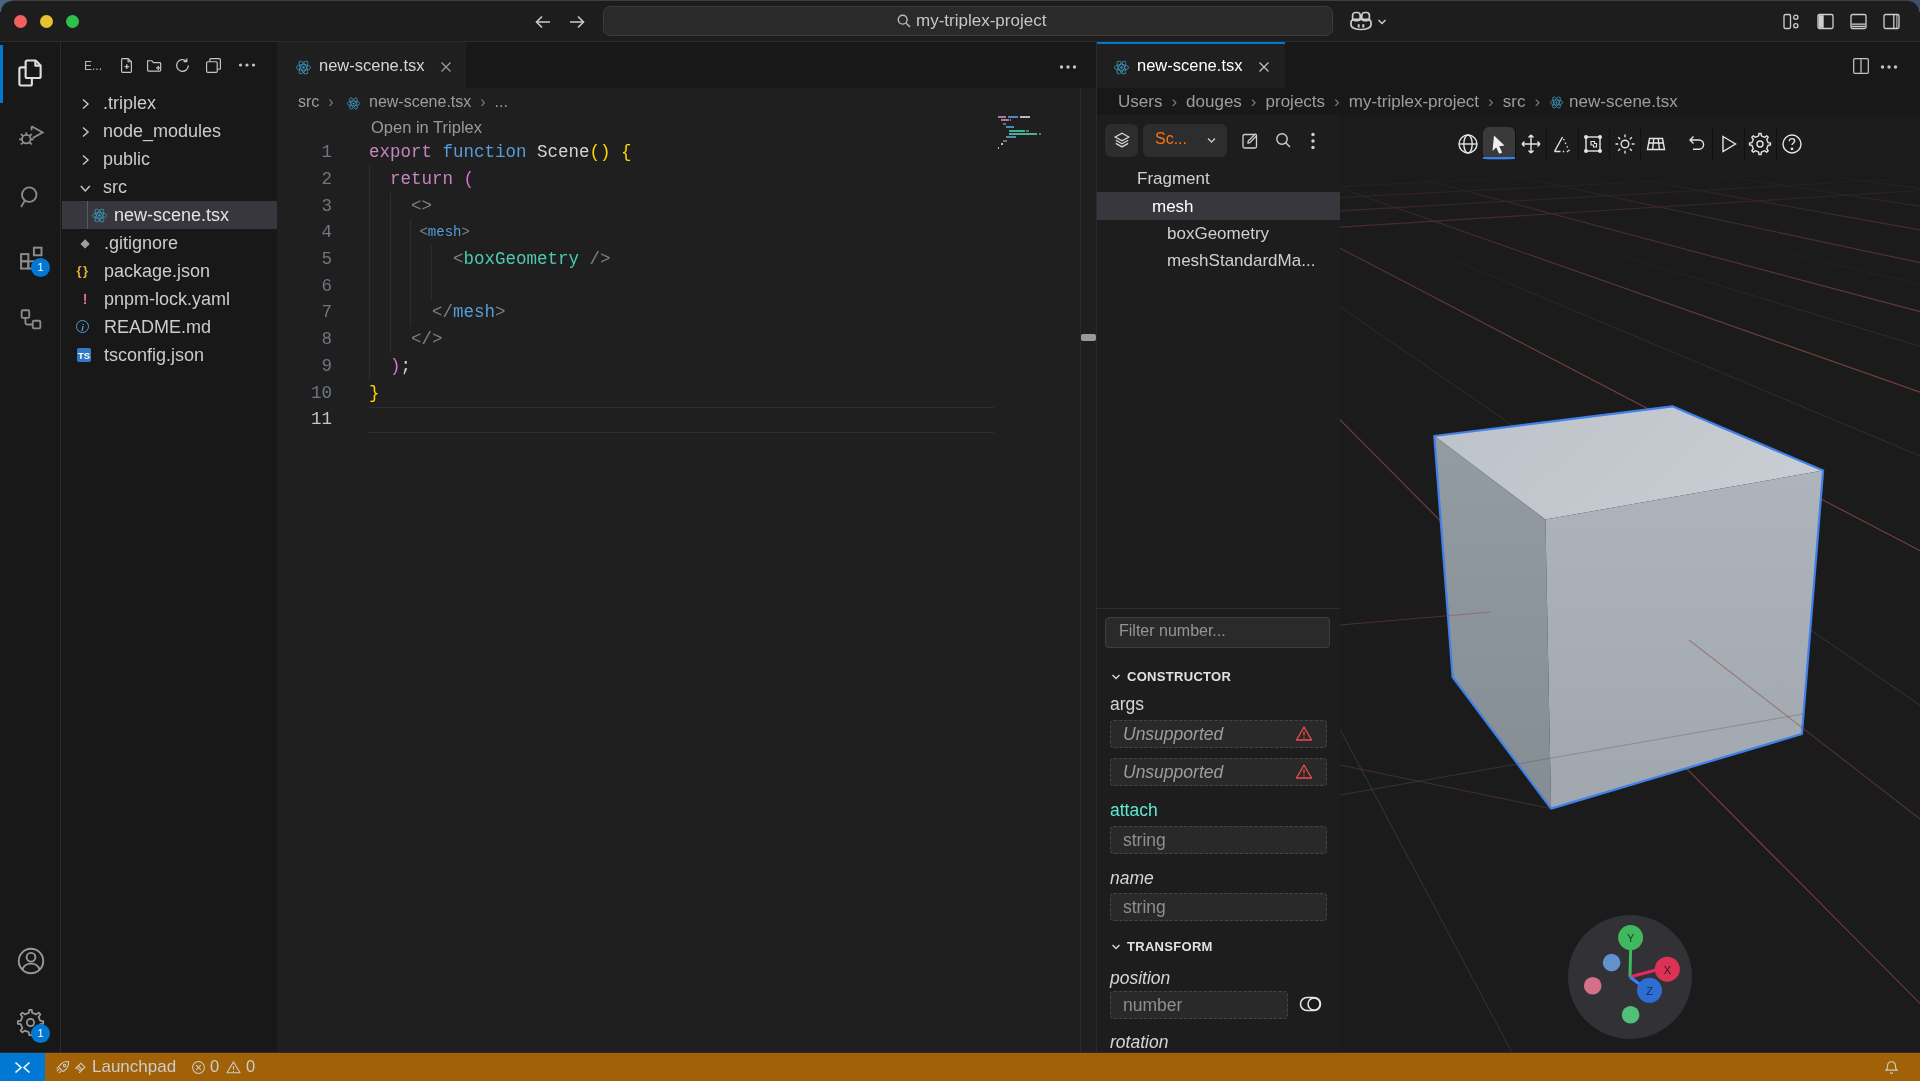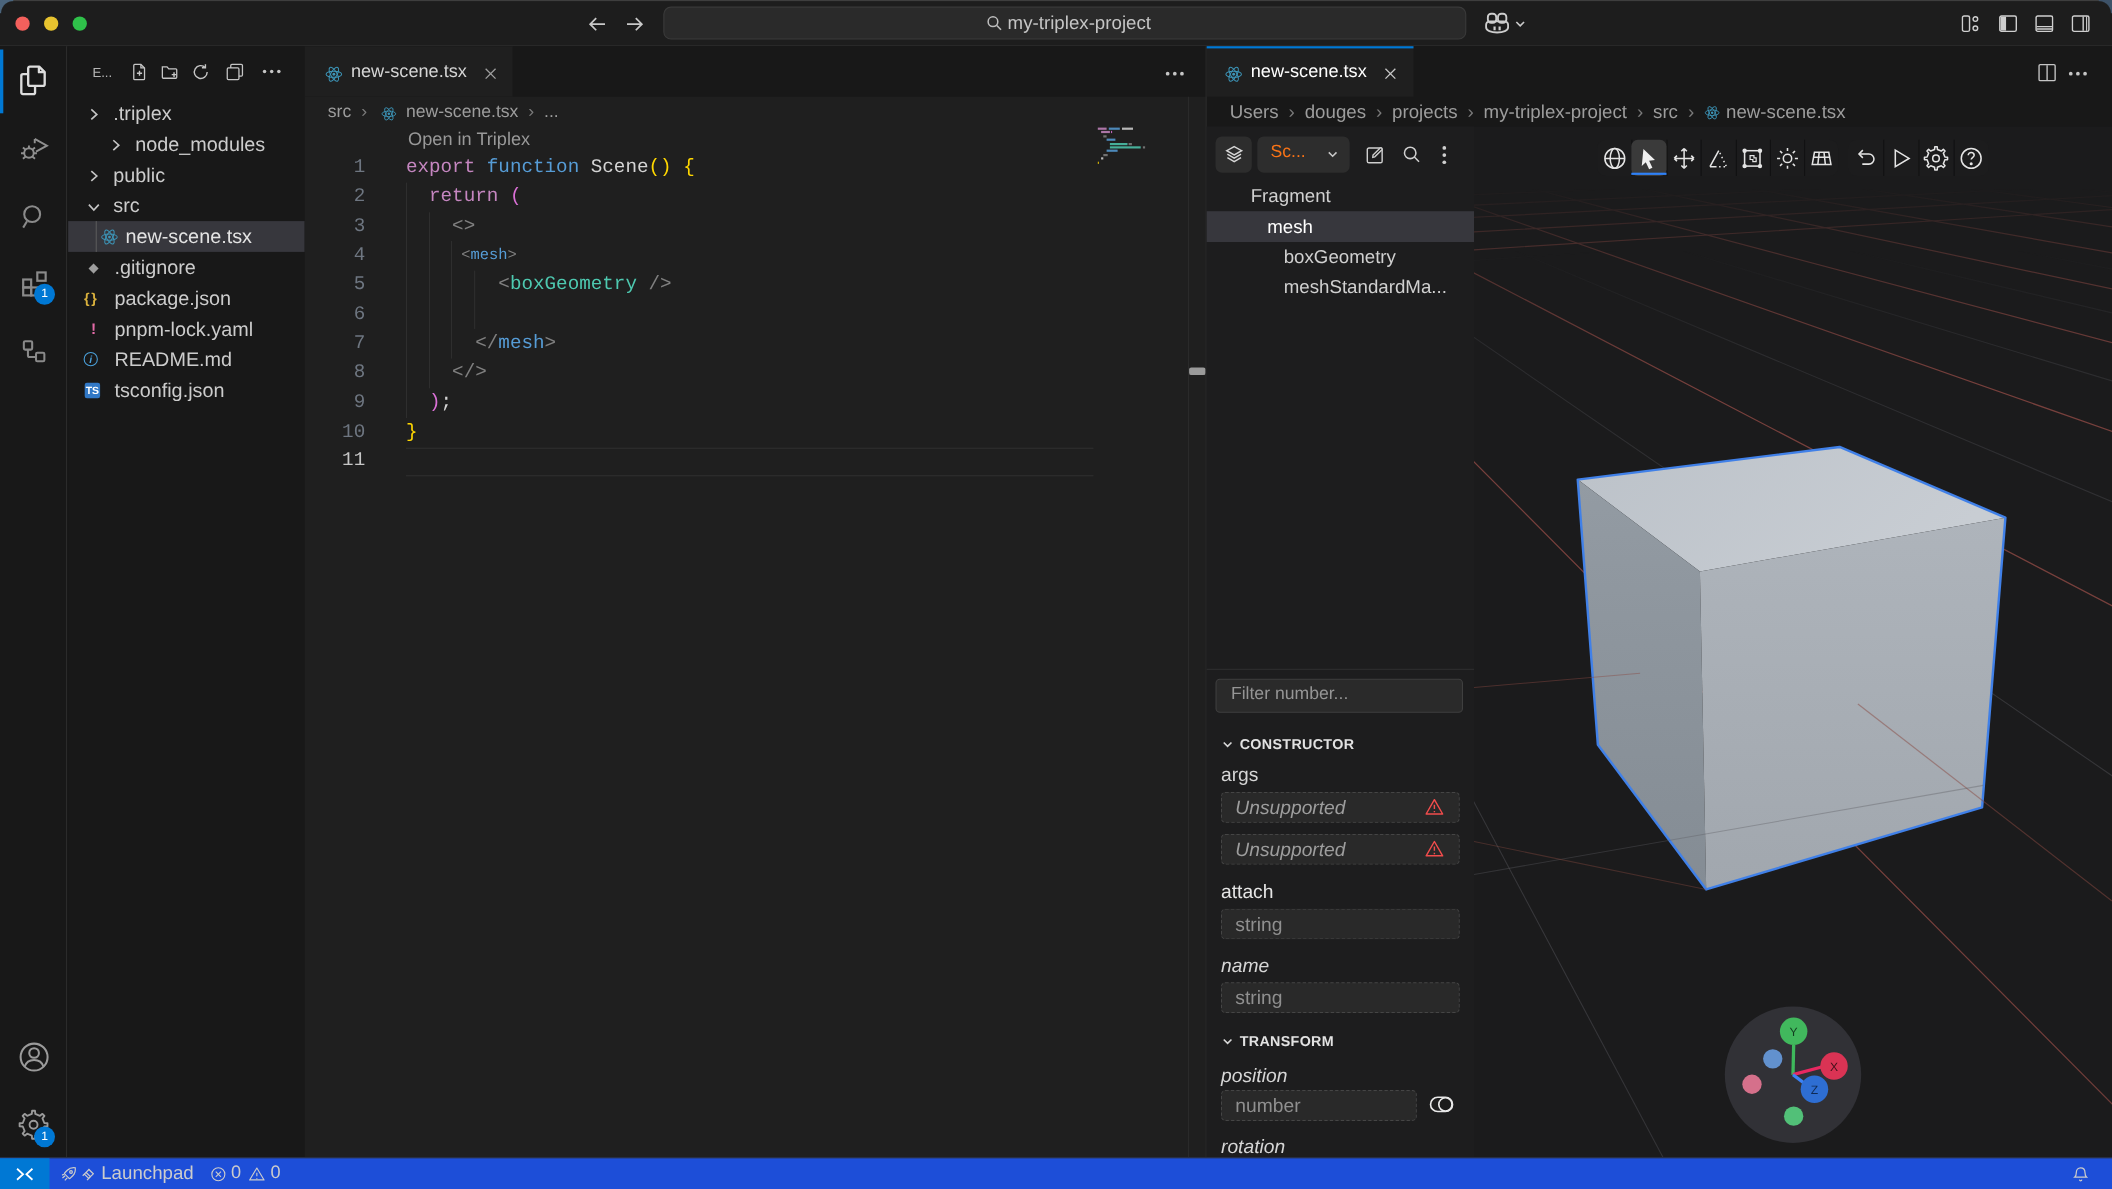--- a/index.html
+++ b/index.html
@@ -135,21 +135,21 @@
     <svg class="abs" style="left:176px;top:20px;" width="18" height="6" viewBox="0 0 18 6">
         <circle cx="2.5" cy="3" r="1.6" fill="#c5c5c5"></circle>
         <circle cx="9" cy="3" r="1.6" fill="#c5c5c5"></circle>
         <circle cx="15.5" cy="3" r="1.6" fill="#c5c5c5"></circle>
       </svg>
 
     <div class="abs" style="left:0;top:47px;width:215px;">
       <div style="height:28px;line-height:28px;padding-left:16px;"><svg style="display:inline-block;vertical-align:-2px;margin-right:11px;" width="14" height="14" viewBox="0 0 14 14" fill="none" stroke="#c5c5c5" stroke-width="1.5">
             <path d="M5 2.5L10 7L5 11.5"></path>
           </svg><span>.triplex</span></div>
-      <div style="height:28px;line-height:28px;padding-left:16px;margin-left:20px;"><svg style="display:inline-block;vertical-align:-2px;margin-right:11px;" width="14" height="14" viewBox="0 0 14 14" fill="none" stroke="#c5c5c5" stroke-width="1.5">
+      <div style="height:28px;line-height:28px;padding-left:16px;"><svg style="display:inline-block;vertical-align:-2px;margin-right:11px;" width="14" height="14" viewBox="0 0 14 14" fill="none" stroke="#c5c5c5" stroke-width="1.5">
             <path d="M5 2.5L10 7L5 11.5"></path>
           </svg><span>node_modules</span></div>
       <div style="height:28px;line-height:28px;padding-left:16px;"><svg style="display:inline-block;vertical-align:-2px;margin-right:11px;" width="14" height="14" viewBox="0 0 14 14" fill="none" stroke="#c5c5c5" stroke-width="1.5">
             <path d="M5 2.5L10 7L5 11.5"></path>
           </svg><span>public</span></div>
       <div style="height:28px;line-height:28px;padding-left:16px;"><svg style="display:inline-block;vertical-align:-2px;margin-right:11px;" width="14" height="14" viewBox="0 0 14 14" fill="none" stroke="#c5c5c5" stroke-width="1.5">
             <path d="M2.8 5L7.3 10L11.8 5"></path>
           </svg><span>src</span></div>
     </div>
     <style>
@@ -480,21 +480,21 @@
           <path d="M9 2L16.5 15H1.5Z" stroke-linejoin="round"></path>
           <path d="M9 6.5v4M9 12.3v1.2"></path>
         </svg>
       <div class="abs" style="left:13px;top:643px;width:217px;height:28px;background:#292929;border:1px dashed #454545;border-radius:4px;"></div>
       <div class="abs" style="left:26px;top:647px;font-size:17.5px;font-style:italic;color:#9d9d9d;">Unsupported</div>
       <svg class="abs" style="left:198px;top:648px;" width="18" height="17" viewBox="0 0 18 17" fill="none" stroke="#f14c4c" stroke-width="1.3">
           <path d="M9 2L16.5 15H1.5Z" stroke-linejoin="round"></path>
           <path d="M9 6.5v4M9 12.3v1.2"></path>
         </svg>
 
-      <div class="abs" style="left:13px;top:685px;font-size:17.5px;color:#e5e5e5;">attach</div>
+      <div class="abs" style="left:13px;top:685px;font-size:17.5px;color:#5eead4;">attach</div>
       <div class="abs" style="left:13px;top:711px;width:217px;height:28px;background:#292929;border:1px dashed #454545;border-radius:4px;"></div>
       <div class="abs" style="left:26px;top:715px;font-size:17.5px;color:#8f8f8f;">string</div>
 
       <div class="abs" style="left:13px;top:753px;font-size:17.5px;font-style:italic;color:#d6d6d6;">name</div>
       <div class="abs" style="left:13px;top:778px;width:217px;height:28px;background:#292929;border:1px dashed #454545;border-radius:4px;"></div>
       <div class="abs" style="left:26px;top:782px;font-size:17.5px;color:#8f8f8f;">string</div>
 
       <svg class="abs" style="left:13px;top:826px;" width="12" height="12" viewBox="0 0 12 12" fill="none" stroke="#d6d6d6" stroke-width="1.5">
           <path d="M2.5 4L6 7.5L9.5 4"></path>
         </svg>
@@ -505,21 +505,21 @@
       <div class="abs" style="left:26px;top:880px;font-size:17.5px;color:#8f8f8f;">number</div>
       <svg class="abs" style="left:202px;top:881px;" width="24" height="16" viewBox="0 0 24 16" fill="none" stroke="#e8e8e8" stroke-width="1.5">
           <rect x="1.5" y="1.5" width="20" height="13" rx="6.5"></rect>
           <circle cx="15" cy="8" r="6" fill="#1b1b1b"></circle>
         </svg>
 
       <div class="abs" style="left:13px;top:917px;font-size:17.5px;font-style:italic;color:#d6d6d6;">rotation</div>
     </div>
   </div>
 
-  <div class="abs" style="left:0;top:1052px;width:1920px;height:29px;background:#1d4ed8;border-top:1px solid #2b2b2b;">
+  <div class="abs" style="left:0;top:1052px;width:1920px;height:29px;background:#a16207;border-top:1px solid #2b2b2b;">
     <div class="abs" style="left:0;top:0;width:45px;height:29px;background:#0078d4;"></div>
     <svg class="abs" style="left:14px;top:8px;" width="17" height="13" viewBox="0 0 17 13" fill="none" stroke="#ffffff" stroke-width="1.6">
         <path d="M1.5 1.5L7 6.5L1.5 11.5M15.5 1.5L10 6.5L15.5 11.5"></path>
       </svg>
     <svg class="abs" style="left:55px;top:7px;" width="15" height="15" viewBox="0 0 16 16" fill="none" stroke="#cccccc" stroke-width="1.2">
         <path d="M14.3 1.7c-3.2-.4-5.8.5-7.7 2.4L4.2 6.5c-.4.4-.4 1 0 1.4l3.9 3.9c.4.4 1 .4 1.4 0l2.4-2.4c1.9-1.9 2.8-4.5 2.4-7.7Z"></path>
         <circle cx="10.2" cy="5.8" r="1.3"></circle>
         <path d="M4.5 9.5l-2.6 2.2M6.5 11.5L4.2 14M3.5 8l-2 .8"></path>
       </svg>
     <svg class="abs" style="left:73px;top:8px;" width="14" height="14" viewBox="0 0 16 16" fill="none" stroke="#cccccc" stroke-width="1.3">

